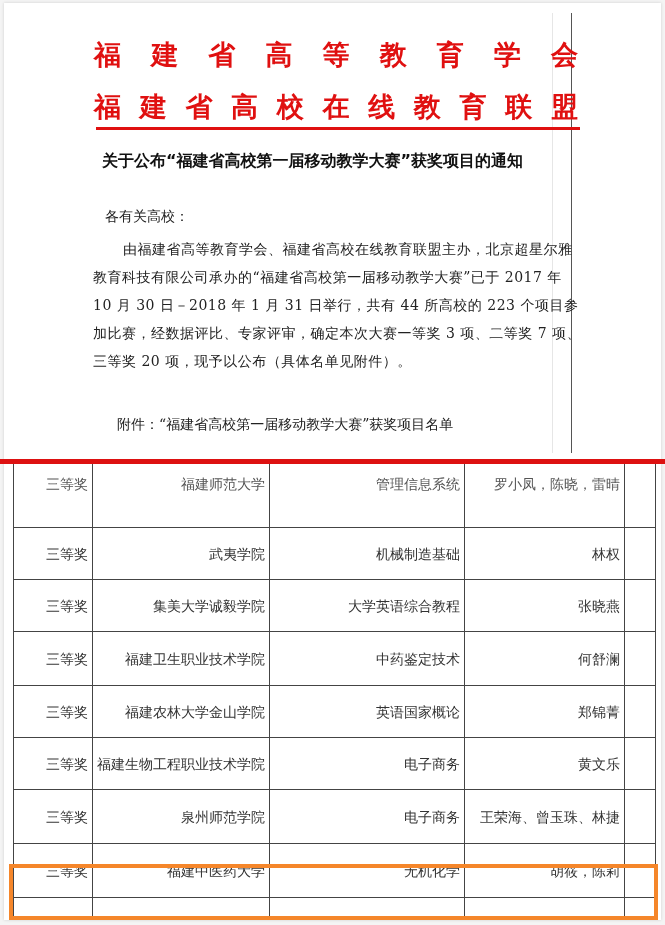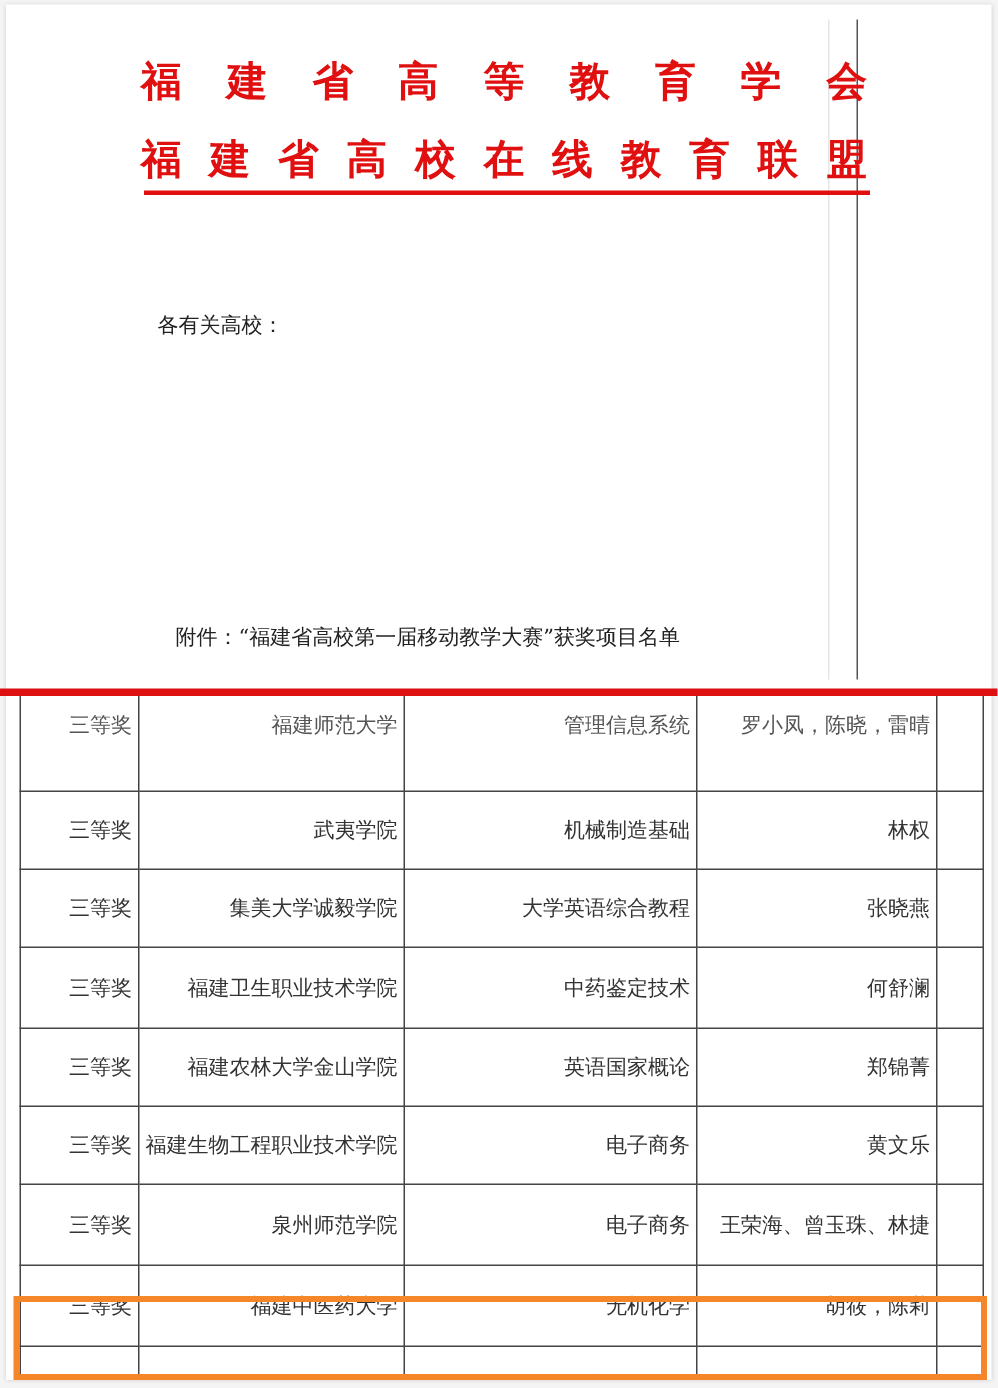--- a/index.html
+++ b/index.html
@@ -106,21 +106,23 @@
     <span>校</span>
     <span>在</span>
     <span>线</span>
     <span>教</span>
     <span>育</span>
     <span>联</span>
     <span>盟</span>
   </div>
   <div class="red-rule"></div>
 
+  <div class="notice-title">关于公布“福建省高校第一届移动教学大赛”获奖项目的通知</div>
   <div class="salutation">各有关高校：</div>
+  <div class="para"><span class="indent"></span><span>由福建省高等教育学会、福建省高校在线教育联盟主办，北京超星尔雅教育科技有限公司承办的“福建省高校第一届移动教学大赛”已于 2017 年 10 月 30 日－2018 年 1 月 31 日举行，共有 44 所高校的 223 个项目参加比赛，经数据评比、专家评审，确定本次大赛一等奖 3 项、二等奖 7 项、三等奖 20 项，现予以公布（具体名单见附件）。</span></div>
   <div class="attachment">附件：“福建省高校第一届移动教学大赛”获奖项目名单</div>
 </div>
 
 <div class="divider"></div>
 
 <div class="bottom-doc">
   <table class="awards">
     <tbody>
       <tr class="r-cut">
         <td class="c-award">三等奖</td>

